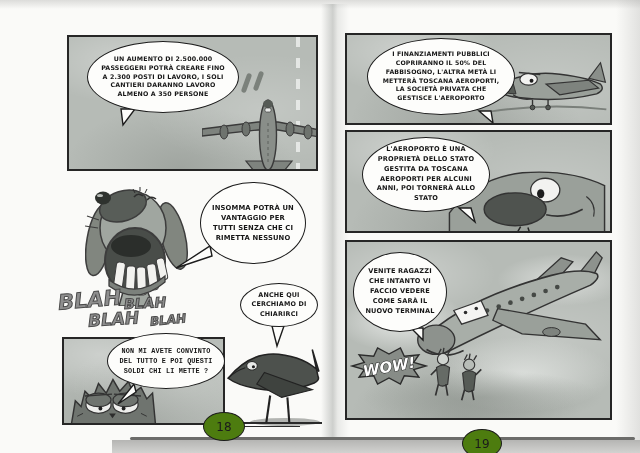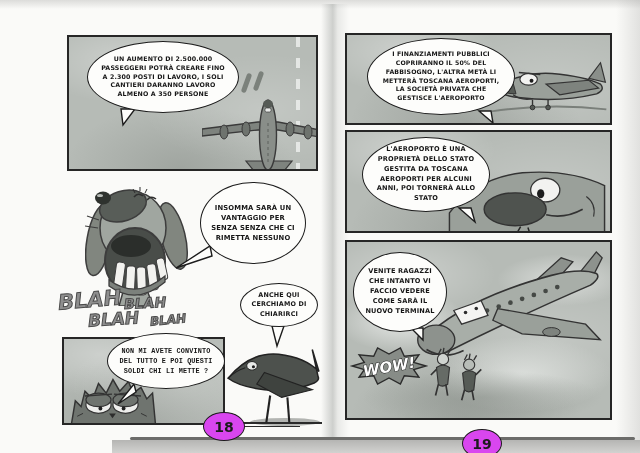--- a/index.html
+++ b/index.html
@@ -34,23 +34,23 @@
     position:absolute; box-sizing:border-box; z-index:4;
     background:#fdfdfb; border:1.5px solid #1c1c1c; border-radius:50%;
     display:flex; align-items:center; justify-content:center; text-align:center;
     font-weight:700; letter-spacing:.15px; color:#161616;
   }
   .balloon span { display:block; }
   .tail { position:absolute; overflow:visible; z-index:3; }
   .tail polygon { fill:#fdfdfb; stroke:#1c1c1c; stroke-width:1.4; }
 
   .page-oval {
-    position:absolute; z-index:6; background:#d946ef; border:1.5px solid #1c1c1c;
+    position:absolute; z-index:6; background:#4d7c0f; border:1.5px solid #1c1c1c;
     border-radius:50%; display:flex; align-items:center; justify-content:center;
-    font-size:14px; font-weight:700;
+    font-size:12px; font-weight:400;
   }
 
   
   .panel-1l { left:67px; top:35px; width:251px; height:136px; }
   .runway-dash { position:absolute; left:227px; top:0; width:4px; height:100%;
     background:repeating-linear-gradient(180deg,#eceeec 0 10px, rgba(0,0,0,0) 10px 21px); opacity:.85; }
   .skid { position:absolute; width:5px; height:20px; background:#707570; border-radius:3px;
     transform:rotate(20deg); opacity:.85; }
   .skid-1 { left:175px; top:36px; } .skid-2 { left:187px; top:34px; }
   .balloon-1 { left:18px; top:4px; width:152px; height:72px; font-size:6.3px; line-height:1.42; padding:6px 12px; }
@@ -166,21 +166,21 @@
         <rect x="63" y="88" width="9" height="26" rx="3" fill="#f2f2ef" stroke="#3d3d3d" transform="rotate(-7 67 101)"></rect>
         <rect x="73" y="82" width="8" height="22" rx="3" fill="#f2f2ef" stroke="#3d3d3d" transform="rotate(-12 77 93)"></rect>
       </g>
       <path d="M24,104 Q52,124 80,100 L80,106 Q52,130 24,110 Z" fill="#7c817c" stroke="#3d3d3d" stroke-width="1.3"></path>
     </svg>
 
     <svg class="tail tail-2" width="40" height="26" viewBox="0 0 40 26">
         <polygon points="36,2 38,12 2,24"></polygon>
       </svg>
     <div class="balloon balloon-2">
-      <span>INSOMMA SARÀ UN VANTAGGIO PER SENZA SENZA CHE CI RIMETTA NESSUNO</span>
+      <span>INSOMMA POTRÀ UN VANTAGGIO PER TUTTI SENZA CHE CI RIMETTA NESSUNO</span>
     </div>
 
     <div class="blah-block">
       <span class="blah blah-0">BLAH</span>
       <span class="blah blah-1">BLAH</span>
       <span class="blah blah-2">BLAH</span>
       <span class="blah blah-3">BLAH</span>
     </div>
 
     <svg class="tail tail-3" width="18" height="24" viewBox="0 0 18 24">

